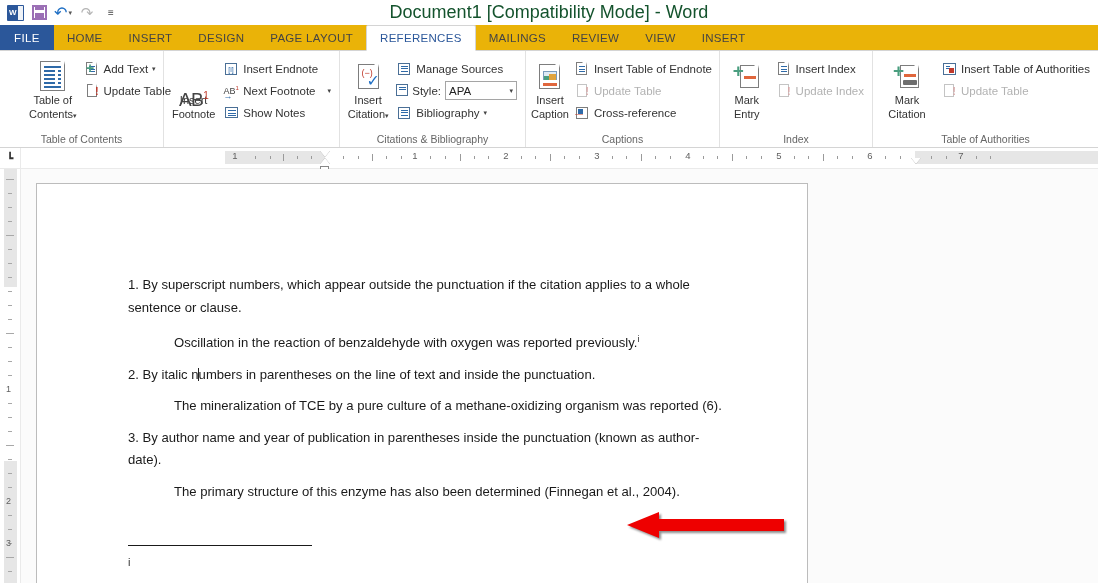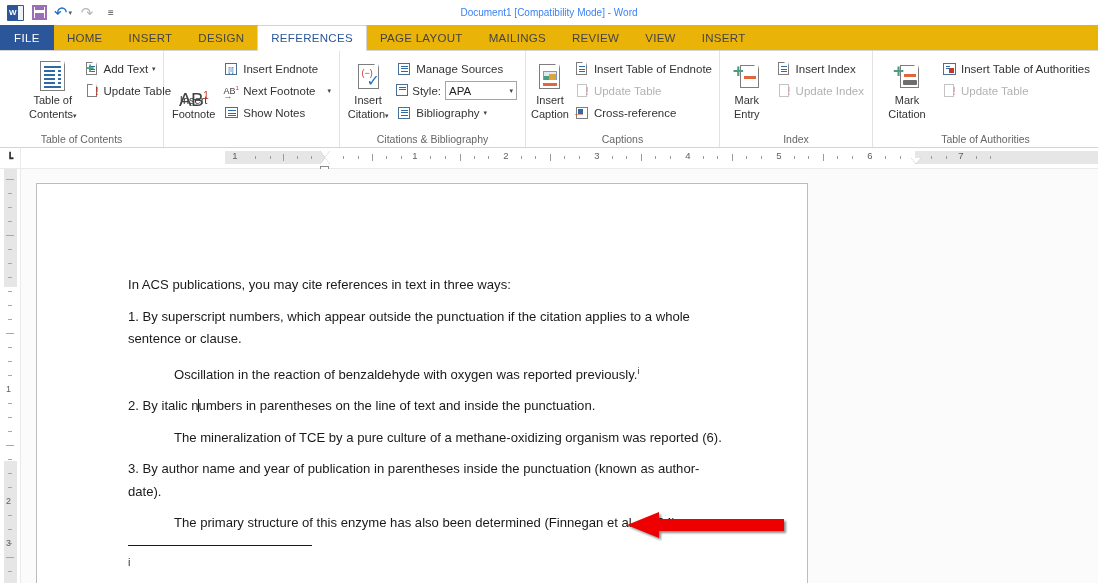--- a/index.html
+++ b/index.html
@@ -58,21 +58,21 @@
     background: #9b6fb5;
   }
   .undo-arrow { font-size: 16px; color: #1f6fc4; line-height: 1; }
   .redo-arrow { font-size: 15px; color: #b5b5b5; line-height: 1; }
   .tiny-caret { font-size: 7px; color: #555; margin-left: 1px; }
   .qat-more { font-size: 10px; color: #444; }
 
   .doc-title {
     position: absolute;
     left: 0; right: 0; text-align: center;
-    font-size: 10px; color: #3b82f6;
+    font-size: 18px; color: #14532d;
     pointer-events: none;
   }
 
   
   .tabstrip {
     height: 26px;
     background: #eab308;
     display: flex;
     align-items: stretch;
     position: relative;
@@ -337,22 +337,22 @@
     </div>
   </div>
   <div class="doc-title">Document1 [Compatibility Mode] - Word</div>
 </div>
 
 <div class="tabstrip">
   <div class="tab-file">FILE</div>
   <div class="tab">HOME</div>
   <div class="tab">INSERT</div>
   <div class="tab">DESIGN</div>
+  <div class="tab">PAGE LAYOUT</div>
   <div class="tab active">REFERENCES</div>
-  <div class="tab">PAGE LAYOUT</div>
   <div class="tab">MAILINGS</div>
   <div class="tab">REVIEW</div>
   <div class="tab">VIEW</div>
   <div class="tab">INSERT</div>
 </div>
 
 <div class="ribbon">
 
   <div class="rgroup" style="width:164px">
     <div class="rgroup-body">
@@ -746,21 +746,20 @@
       <div class="vtickL" style="top:388px"></div>
       <div class="vtick" style="top:402px"></div>
 
       <div class="vnum" style="top:374px">3</div>
     </div>
 
     <div class="docarea">
       <div class="page">
 
         <div class="content">
-          <div class="para">In ACS publications, you may cite references in text in three ways:</div>
           <div class="para">1. By superscript numbers, which appear outside the punctuation if the citation applies to a whole sentence or clause.</div>
           <div class="para indented">
             <span>Oscillation in the reaction of benzaldehyde with oxygen was reported previously.</span><sup>i</sup>
           </div>
           <div class="para">
             <span>2. By italic n</span><span class="caret-text"></span><span>umbers in parentheses on the line of text and inside the punctuation.</span>
           </div>
           <div class="para indented">The mineralization of TCE by a pure culture of a methane-oxidizing organism was reported (6).</div>
           <div class="para">3. By author name and year of publication in parentheses inside the punctuation (known as author-date).</div>
           <div class="para indented">The primary structure of this enzyme has also been determined (Finnegan et al., 2004).</div>

